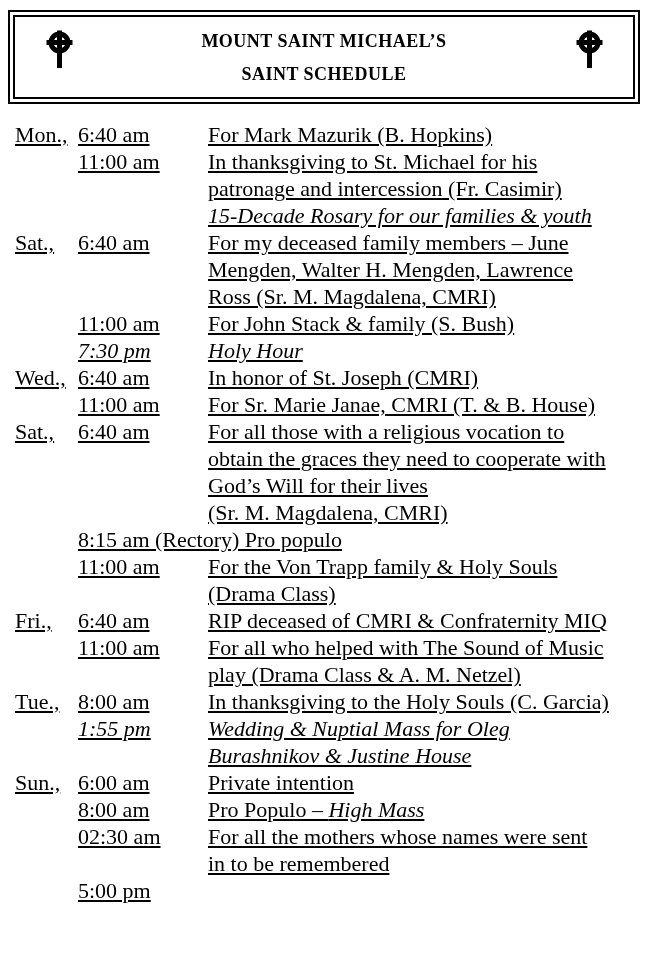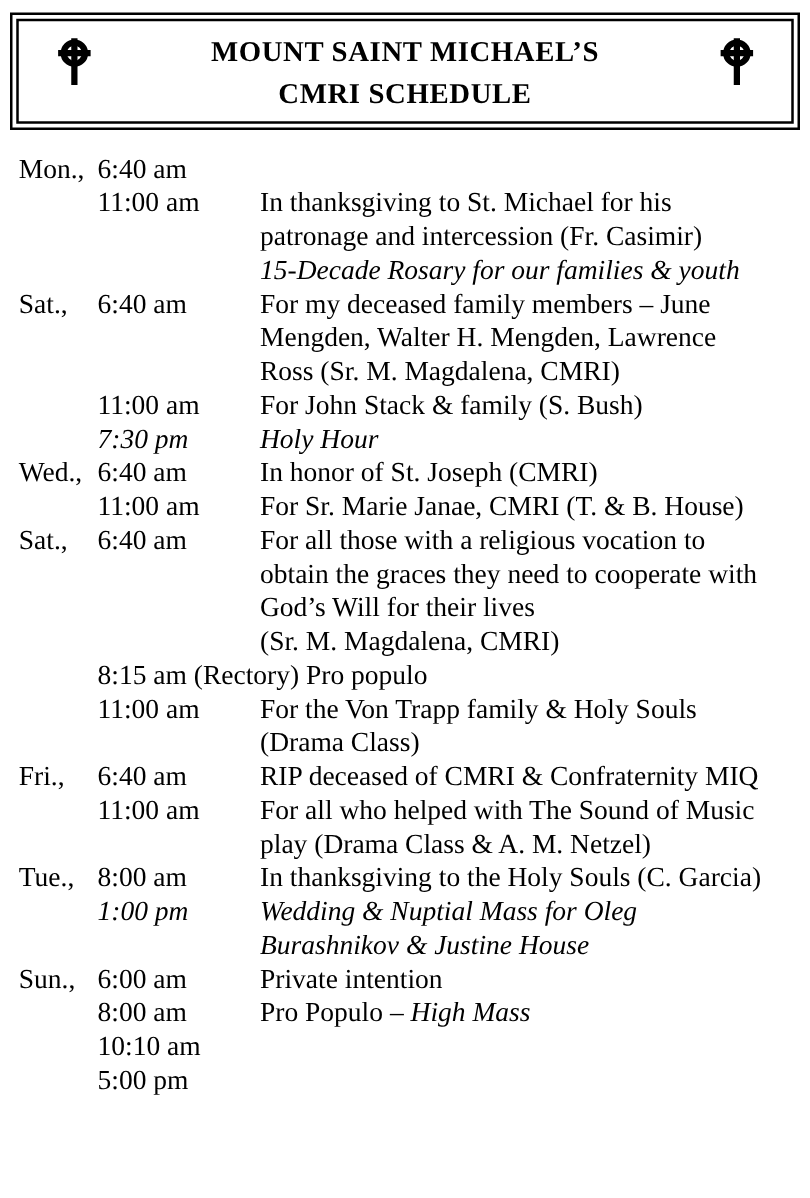--- a/index.html
+++ b/index.html
@@ -33,35 +33,35 @@
     box-sizing: border-box;
   }
   .cross-wrap {
     display: flex;
     justify-content: center;
     padding-top: 4px;
   }
   .title-block {
     text-align: center;
     font-weight: bold;
-    font-size: 23px;
+    font-size: 18px;
     line-height: 33px;
     letter-spacing: 0.5px;
   }
   
   .schedule {
     margin: 17px 6px 0 15px;
     font-size: 22px;
     line-height: 27px;
   }
   .row {
     display: grid;
     grid-template-columns: 63px 130px 1fr;
   }
-  .cell { display: block; }
+  .cell { display: block; text-decoration: underline; }
   .desc {
     grid-column: 3;
     white-space: pre-wrap;
   }
   .desc.span2 { grid-column: 2 / 4; }
   .italic { font-style: italic; }
 </style>
 </head>
 <body>
 
@@ -73,38 +73,39 @@
       <div class="cross-wrap">
         <svg width="27" height="41" viewBox="0 0 27 41" aria-hidden="true">
           <line x1="13.5" y1="1.5" x2="13.5" y2="39" stroke="#000" stroke-width="5"></line>
           <line x1="0.5" y1="13.5" x2="26.5" y2="13.5" stroke="#000" stroke-width="5"></line>
           <circle cx="13.5" cy="13.5" r="8.5" fill="none" stroke="#000" stroke-width="5"></circle>
         </svg>
       </div>
 
       <div class="title-block">
         <div>MOUNT SAINT MICHAEL’S</div>
-        <div>CMRI SCHEDULE</div>
+        <div>SAINT SCHEDULE</div>
       </div>
 
       <div class="cross-wrap">
         <svg width="27" height="41" viewBox="0 0 27 41" aria-hidden="true">
           <line x1="13.5" y1="1.5" x2="13.5" y2="39" stroke="#000" stroke-width="5"></line>
           <line x1="0.5" y1="13.5" x2="26.5" y2="13.5" stroke="#000" stroke-width="5"></line>
           <circle cx="13.5" cy="13.5" r="8.5" fill="none" stroke="#000" stroke-width="5"></circle>
         </svg>
       </div>
 
     </div>
   </div>
 
   <div class="schedule" id="schedule">
   <div class="row">
     <span class="cell day">Mon.,</span>
     <span class="cell time">6:40 am</span>
+    <span class="cell desc"><span class="part">For Mark Mazurik (B. Hopkins)</span></span>
   </div>
 
   <div class="row">
     <span class="cell day"></span>
     <span class="cell time">11:00 am</span>
     <span class="cell desc"><span class="part">In thanksgiving to St. Michael for his
 patronage and intercession (Fr. Casimir)</span></span>
   </div>
 
   <div class="row">
@@ -185,40 +186,42 @@
   </div>
 
   <div class="row">
     <span class="cell day">Tue.,</span>
     <span class="cell time">8:00 am</span>
     <span class="cell desc"><span class="part">In thanksgiving to the Holy Souls (C. Garcia)</span></span>
   </div>
 
   <div class="row">
     <span class="cell day"></span>
-    <span class="cell time italic">1:00 pm</span>
+    <span class="cell time italic">1:55 pm</span>
     <span class="cell desc"><span class="part italic">Wedding &amp; Nuptial Mass for Oleg
 Burashnikov &amp; Justine House</span></span>
   </div>
 
   <div class="row">
     <span class="cell day">Sun.,</span>
     <span class="cell time">6:00 am</span>
     <span class="cell desc"><span class="part">Private intention</span></span>
   </div>
 
   <div class="row">
     <span class="cell day"></span>
     <span class="cell time">8:00 am</span>
     <span class="cell desc"><span class="part">Pro Populo – </span><span class="part italic">High Mass</span></span>
   </div>
 
   <div class="row">
     <span class="cell day"></span>
-    <span class="cell time">10:10 am</span>
+    <span class="cell time">02:30 am</span>
+    <span class="cell desc"><span class="part">For all the mothers whose names were sent
+in to be remembered</span></span>
   </div>
 
   <div class="row">
     <span class="cell day"></span>
     <span class="cell time">5:00 pm</span>
   </div>
 </div>
 
 </div>
 

